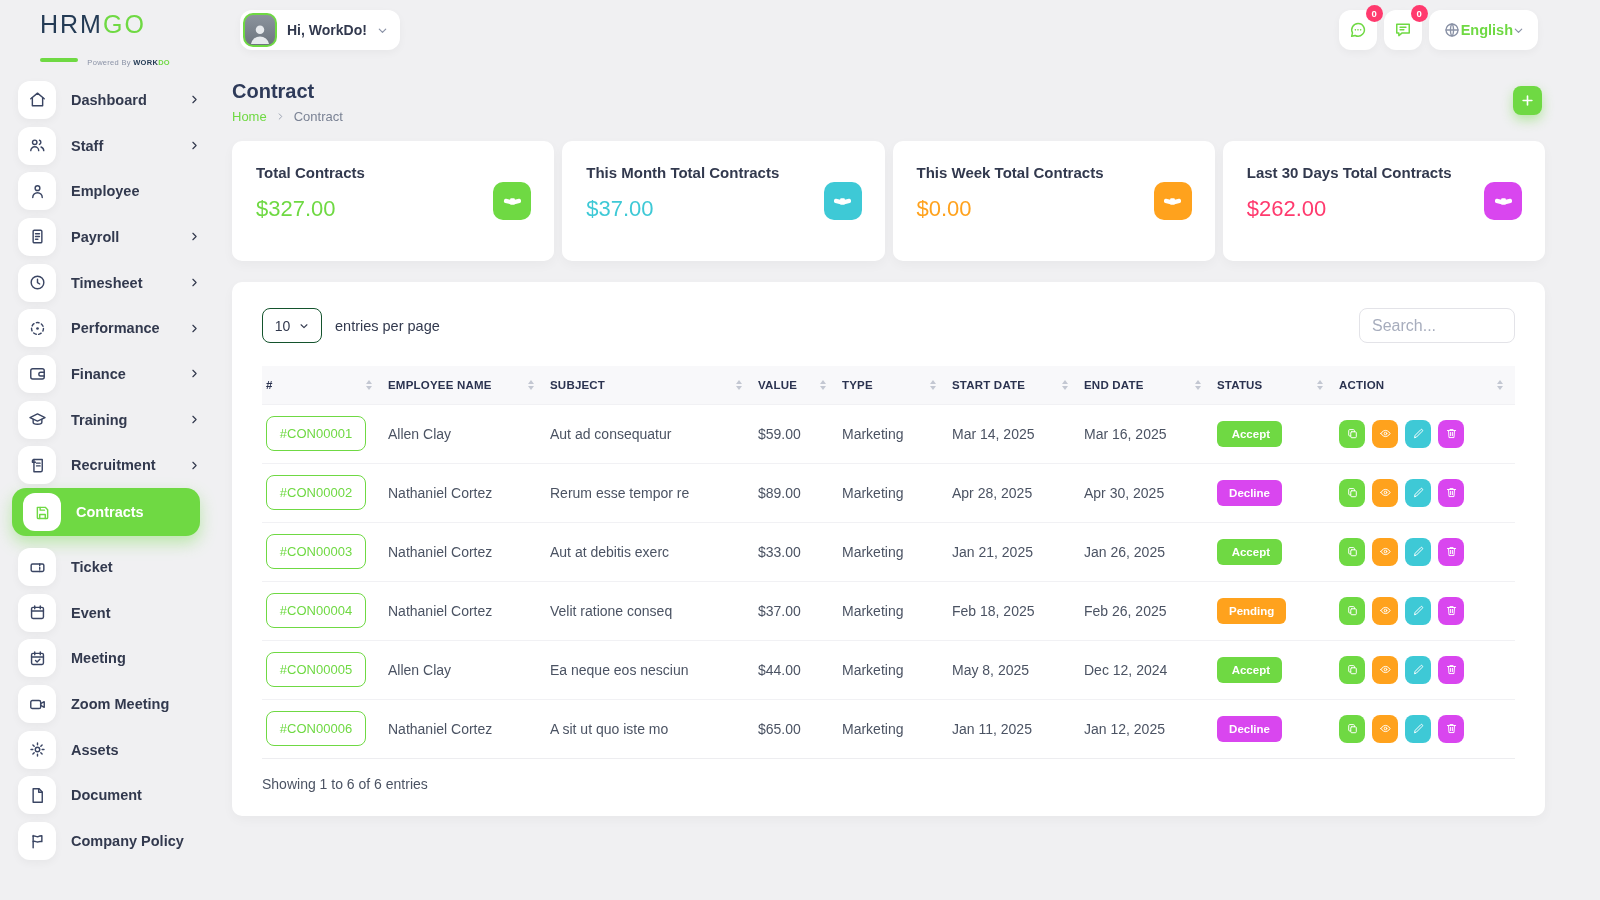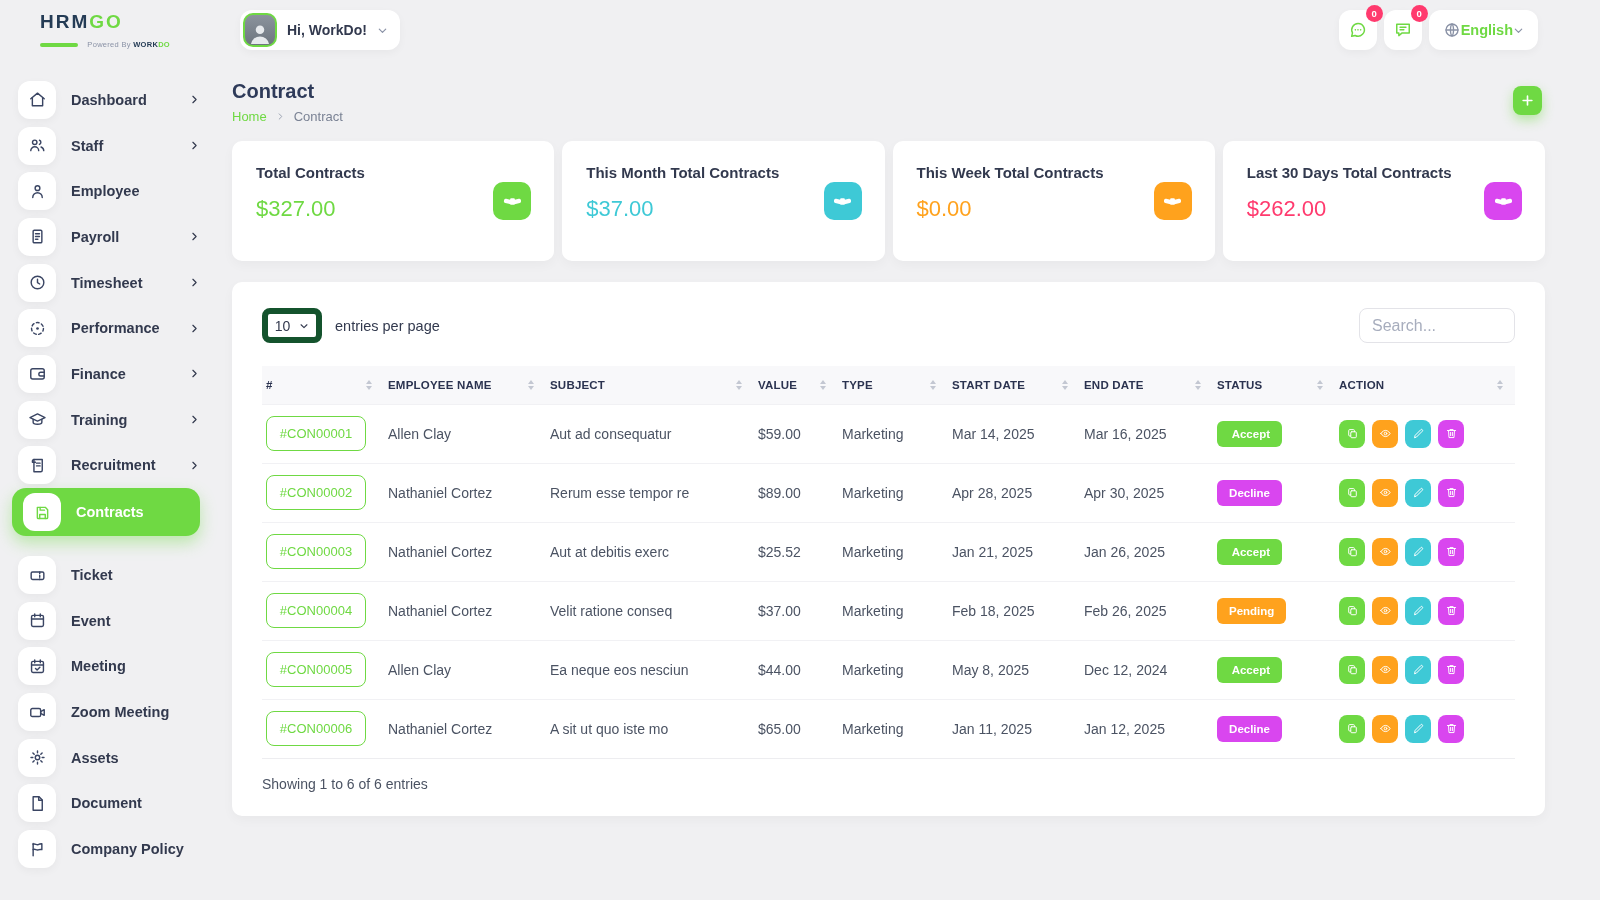--- a/index.html
+++ b/index.html
@@ -7,23 +7,23 @@
   .app {
     position:relative; width:1600px; height:900px; overflow:hidden;
     background:#f0f0f2; font-family:"Liberation Sans", sans-serif; color:#32394e;
   }
   
   .bg-green{background:#6fd943}.bg-cyan{background:#3ec9d6}.bg-orange{background:#ffa21d}.bg-pink{background:#d946ef}
   .fg-green{color:#6fd943}.fg-cyan{color:#3ec9d6}.fg-orange{color:#ffa21d}.fg-pink{color:#ff3a6e}
   svg{display:block}
   
   .logo{position:absolute;left:40px;top:12px;cursor:pointer}
-  .logo-text{font-size:19px;font-weight:700;letter-spacing:2px;color:#243b55;line-height:1}
+  .logo-text{font-size:25px;font-weight:400;letter-spacing:2px;color:#243b55;line-height:1}
   .logo-text .go{color:#6fd943}
-  .tagline{display:flex;align-items:center;margin-top:9px;width:130px}
+  .tagline{display:flex;align-items:flex-start;margin-top:21px;width:130px}
   .tag-bar{width:52px;height:4px;border-radius:2px;background:#6fd943}
   .tag-text{font-size:7.5px;color:#8a92a6;margin-left:9px;letter-spacing:.3px;white-space:nowrap}
   .tag-text b{color:#243b55}.tag-text b.do{color:#6fd943}
   .user-chip{position:absolute;left:240px;top:10px;height:40px;background:#fff;border-radius:12px;
     display:flex;align-items:center;gap:10px;padding:0 12px 0 3px;cursor:pointer;box-shadow:0 3px 8px rgba(0,0,0,.04)}
   .avatar{width:34px;height:34px;border-radius:10px;border:2px solid #6fd943;background:linear-gradient(180deg,#8b939d,#6d757f);
     display:flex;align-items:flex-end;justify-content:center;overflow:hidden;color:#e6e9ed}
   .avatar svg{width:30px;height:30px;margin-bottom:-4px}
   .user-name{font-size:14px;font-weight:600;color:#32394e}
   .chev{color:#8a92a6}
@@ -40,21 +40,21 @@
   .lang-label{color:#6fd943;font-size:14.5px;font-weight:600}
   
   .sidebar{position:absolute;left:0;top:77px;width:216px}
   .side-item{display:flex;align-items:center;height:45.7px;padding:0 16px 0 18px;cursor:pointer}
   .icon-box{width:38px;height:38px;background:#fff;border-radius:12px;display:flex;align-items:center;justify-content:center;
     color:#3a4563;box-shadow:0 3px 8px rgba(0,0,0,.045);flex:0 0 auto}
   .icon-box svg{width:19px;height:19px}
   .side-label{margin-left:15px;font-size:14.5px;font-weight:600;color:#32394e;flex:1}
   .side-chevron{color:#32394e}
   .side-chevron svg{width:11px;height:11px}
-  .side-item.active{background:#6fd943;border-radius:14px;margin:0 16px 16px 12px;padding:0 14px 0 11px;height:48px;
+  .side-item.active{background:#6fd943;border-radius:14px;margin:0 16px 8px 12px;padding:0 14px 0 11px;height:48px;
     box-shadow:0 7px 16px rgba(111,217,67,.4)}
   .side-item.active .icon-box{color:#6fd943;box-shadow:none}
   .side-item.active .side-label{color:#fff;font-weight:700}
   
   .main{position:absolute;left:232px;top:80px;width:1313px}
   .page-head{position:relative;margin-bottom:17px}
   .page-title{font-size:20px;font-weight:700;color:#2e3a59}
   .breadcrumb{display:flex;align-items:center;gap:9px;margin-top:6px;font-size:13px}
   .crumb-home{color:#6fd943;cursor:pointer}
   .crumb-sep{color:#9aa1b1}
@@ -69,21 +69,21 @@
     box-shadow:0 4px 12px rgba(0,0,0,.035)}
   .stat-label{font-size:15px;font-weight:700;color:#32394e}
   .stat-value{font-size:22px;font-weight:400;margin-top:15px}
   .stat-icon{position:absolute;right:23px;top:41px;width:38px;height:38px;border-radius:10px;color:#fff;
     display:flex;align-items:center;justify-content:center}
   .stat-icon svg{width:21px;height:21px}
   
   .table-card{background:#fff;border-radius:10px;margin-top:21px;padding:26px 30px 22px;box-shadow:0 4px 12px rgba(0,0,0,.035)}
   .controls{display:flex;justify-content:space-between;align-items:center;margin-bottom:23px}
   .entries{display:flex;align-items:center;gap:13px}
-  .select{width:60px;height:35px;border:6px solid #14532d;border-radius:8px;display:flex;align-items:center;justify-content:center;
+  .select{width:60px;height:35px;border:1px solid #14532d;border-radius:8px;display:flex;align-items:center;justify-content:center;
     gap:9px;font-size:14px;color:#32394e;cursor:pointer;background:#fff}
   .select .chev svg{width:10px;height:10px;color:#32394e}
   .entries-label{font-size:14.5px;color:#32394e}
   .search input{width:156px;height:35px;border:1px solid #e3e3e8;border-radius:8px;padding:0 12px;font-size:16px;color:#32394e;
     outline:none;background:#fff;font-family:"Liberation Sans",sans-serif}
   .search input::placeholder{color:#a7adbd}
   table{width:100%;border-collapse:collapse}
   thead th{background:#f8f8fa;height:38px;font-size:11.5px;font-weight:700;color:#2b3350;text-align:left;
     padding:0 12px 0 4px;cursor:pointer;letter-spacing:.2px}
   .th-inner{display:flex;align-items:center;justify-content:space-between}
@@ -744,21 +744,21 @@
                     </span>
                     </span>
                   </div>
               </td>
             </tr>
 
             <tr>
               <td><span class="cid-btn">#CON00003</span></td>
               <td>Nathaniel Cortez</td>
               <td>Aut at debitis exerc</td>
-              <td>$25.52</td>
+              <td>$33.00</td>
               <td>Marketing</td>
               <td>Jan 21, 2025</td>
               <td>Jan 26, 2025</td>
               <td><span class="status-pill bg-green">Accept</span></td>
               <td>
                 <div class="actions">
 
                     <span class="action-btn bg-green">
                       <span>
                       <svg viewBox="0 0 24 24" fill="none" stroke="currentColor" stroke-width="1.8" stroke-linecap="round" stroke-linejoin="round">

